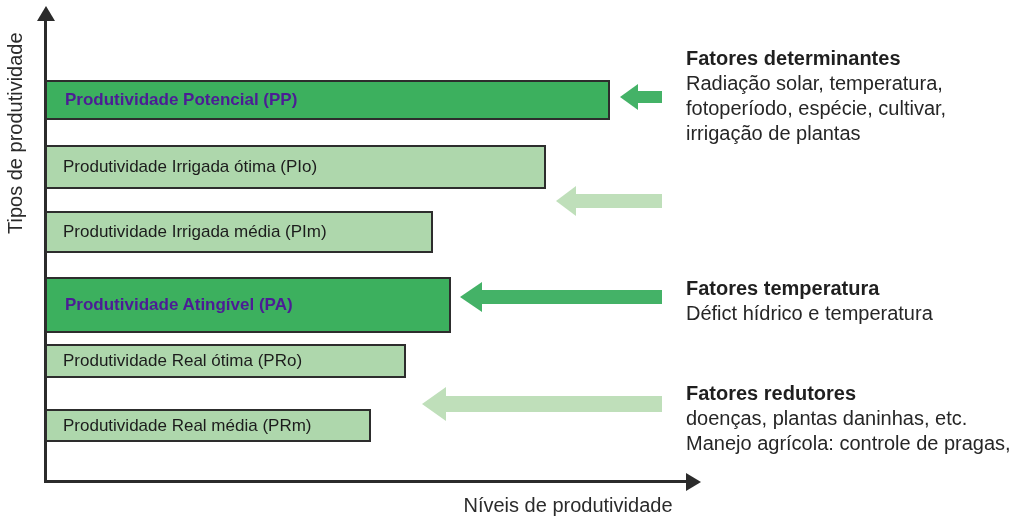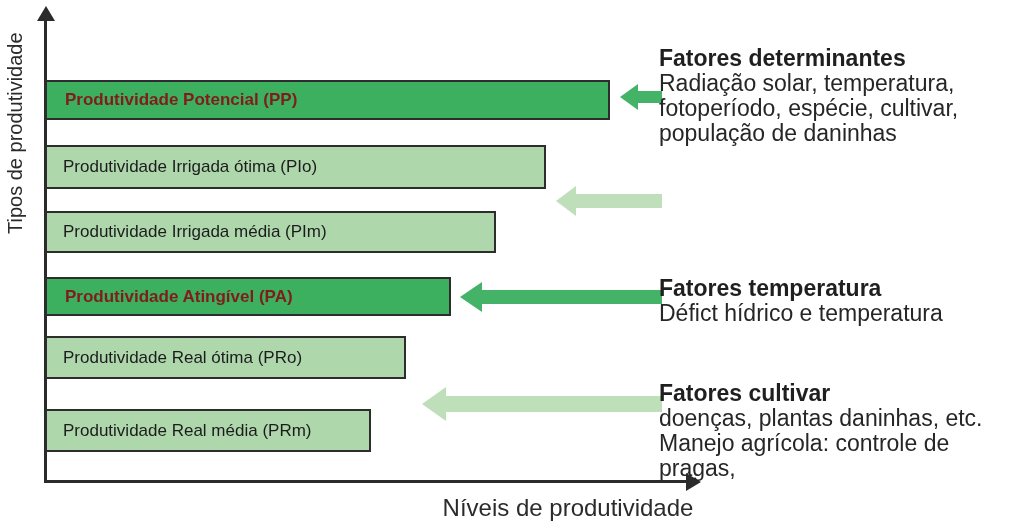--- a/index.html
+++ b/index.html
@@ -14,36 +14,36 @@
   .x-axis-line { position:absolute; left:44px; top:480px; width:644px; height:3px; background:#2b2b2b; }
   .x-axis-head { position:absolute; left:686px; top:473px; width:0; height:0;
     border-top:9px solid transparent; border-bottom:9px solid transparent; border-left:15px solid #2b2b2b; }
   .y-axis-label {
     position:absolute; left:2px; top:26px; height:214px; width:26px;
     writing-mode:vertical-rl; transform:rotate(180deg);
     font-size:20px; color:#2b2b2b; text-align:center; line-height:26px; white-space:nowrap;
   }
   .x-axis-label {
     position:absolute; left:428px; top:494px; width:280px; text-align:center;
-    font-size:24px; color:#2b2b2b;
+    font-size:20px; color:#2b2b2b;
   }
   
   .bar {
     position:absolute; left:45px; box-sizing:border-box;
     border:2px solid #2d2d2d; display:flex; align-items:center;
     padding-left:18px; font-size:17px; color:#1c1c1c; white-space:nowrap;
   }
-  .bar.dark  { background:#3cb05e; font-weight:bold; color:#7f1d1d; }
+  .bar.dark  { background:#3cb05e; font-weight:bold; color:#4c1d95; }
   .bar.light { background:#aed7ac;padding-left:16px; }
   .b1 { top:80px;  height:40px; width:565px; }
   .b2 { top:145px; height:44px; width:501px; }
-  .b3 { top:211px; height:42px; width:451px; }
-  .b4 { top:277px; height:39px; width:406px; }
-  .b5 { top:336px; height:43px; width:361px; }
-  .b6 { top:409px; height:43px; width:326px; }
+  .b3 { top:211px; height:42px; width:388px; }
+  .b4 { top:277px; height:56px; width:406px; }
+  .b5 { top:344px; height:34px; width:361px; }
+  .b6 { top:409px; height:33px; width:326px; }
   
   .arrow { position:absolute; }
   .arrow .head { position:absolute; left:0; width:0; height:0; border-style:solid; border-color:transparent; }
   .arrow .shaft { position:absolute; }
   .medium .head  { border-right-color:#44b267 !important; }
   .medium .shaft { background:#44b267; }
   .lightarrow .head  { border-right-color:#bfdfba !important; }
   .lightarrow .shaft { background:#bfdfba; }
   .a1 { left:620px; top:84px;  width:42px;  height:26px; }
   .a1 .head { border-width:13px 18px 13px 0; }
@@ -51,21 +51,21 @@
   .a2 { left:556px; top:186px; width:106px; height:30px; }
   .a2 .head { border-width:15px 20px 15px 0; }
   .a2 .shaft { left:20px; top:8px; width:86px; height:14px; }
   .a3 { left:460px; top:282px; width:202px; height:30px; }
   .a3 .head { border-width:15px 22px 15px 0; }
   .a3 .shaft { left:22px; top:8px; width:180px; height:14px; }
   .a4 { left:422px; top:387px; width:240px; height:34px; }
   .a4 .head { border-width:17px 24px 17px 0; }
   .a4 .shaft { left:24px; top:9px; width:216px; height:16px; }
   
-  .note { position:absolute; left:659px; width:334px; font-size:23px; color:#262626; line-height:25px; }
+  .note { position:absolute; left:686px; width:334px; font-size:20px; color:#262626; line-height:25px; }
   .note .title { font-weight:bold; color:#1f1f1f; }
   .n1 { top:46px; }
   .n2 { top:166px; }
   .n3 { top:276px; }
   .n4 { top:381px; }
 </style>
 </head>
 <body>
 
 <div class="stage">
@@ -110,25 +110,25 @@
   </div>
   <div class="arrow a4 lightarrow">
     <div class="head"></div>
     <div class="shaft"></div>
   </div>
 
   <div class="note n1">
     <div class="title">Fatores determinantes</div>
     <div>Radiação solar, temperatura,</div>
     <div>fotoperíodo, espécie, cultivar,</div>
-    <div>população de daninhas</div>
+    <div>irrigação de plantas</div>
   </div>
   <div class="note n3">
     <div class="title">Fatores temperatura</div>
     <div>Défict hídrico e temperatura</div>
   </div>
   <div class="note n4">
-    <div class="title">Fatores cultivar</div>
+    <div class="title">Fatores redutores</div>
     <div>doenças, plantas daninhas, etc.</div>
     <div>Manejo agrícola: controle de pragas,</div>
   </div>
 
 </div>
 
 </body></html>

